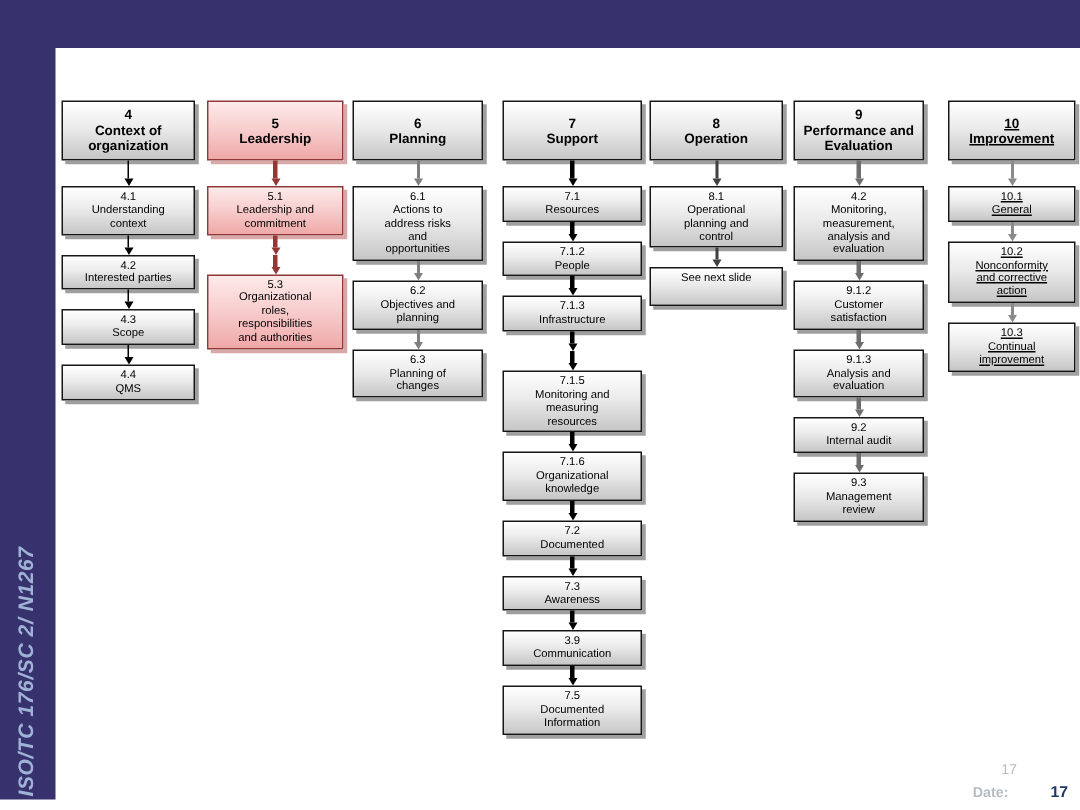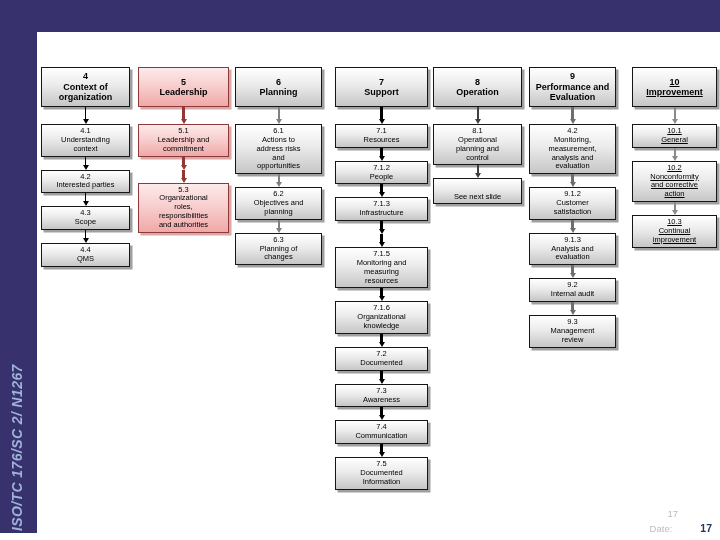--- a/index.html
+++ b/index.html
@@ -33,36 +33,36 @@
     border:1px solid #161616;
     box-shadow:2.5px 2.5px 0 #9f9f9f;
     color:#000;text-align:center;
     padding:2px 14px;
     font-size:7.5px;line-height:1.18;
     display:flex;flex-direction:column;justify-content:center;
     min-height:22px;
   }
   .box .num{display:block;}
   .box.header{height:40px;min-height:40px;font-size:9px;font-weight:bold;line-height:1.15;padding:1px 2px;}
-  .box.plain{min-height:26px;justify-content:flex-end;}
+  .box.plain{min-height:26px;justify-content:flex-start;}
   .pinkcol .box{
     background:linear-gradient(180deg,#fdeaea 0%,#f8cfcf 45%,#f0a8a8 100%);
     border-color:#8e3837;
     box-shadow:2.5px 2.5px 0 #d9a8a8;
   }
   .arr{height:13px;flex:0 0 auto;display:flex;flex-direction:column;align-items:center;}
   .arr.first{height:17px;}
   .arr .line{width:var(--aw,2px);flex:1 1 auto;background:var(--ac,#000);}
   .arr .head{width:0;height:0;flex:0 0 auto;
     border-left:3.5px solid transparent;border-right:3.5px solid transparent;
     border-top:5px solid var(--ac,#000);}
   
   .footer{position:absolute;right:8px;bottom:4px;text-align:right;font-size:9.5px;line-height:1.35;}
   .footer .pg-light{color:var(--footer_gray);padding-right:34px;}
-  .footer .date-label{color:var(--footer_gray);}
+  .footer .date-label{color:var(--footer_gray);font-weight:bold;}
   .footer .pg-dark{color:var(--footer_navy);font-weight:bold;font-size:10.5px;margin-left:28px;}
 </style>
 </head>
 <body>
 
 <div class="band-top"></div>
 <div class="band-left"></div>
 
 <div class="sidebar-label">ISO/TC 176/SC 2/ N1267</div>
 
@@ -224,21 +224,21 @@
       </div>
       <div class="box">
         <span class="num">7.3</span>
         <span>Awareness</span>
       </div>
       <div class="arr">
         <i class="line"></i>
         <i class="head"></i>
       </div>
       <div class="box">
-        <span class="num">7.4</span>
+        <span class="num">3.9</span>
         <span>Communication</span>
       </div>
       <div class="arr">
         <i class="line"></i>
         <i class="head"></i>
       </div>
       <div class="box">
         <span class="num">7.5</span>
         <span>Documented Information</span>
       </div>

